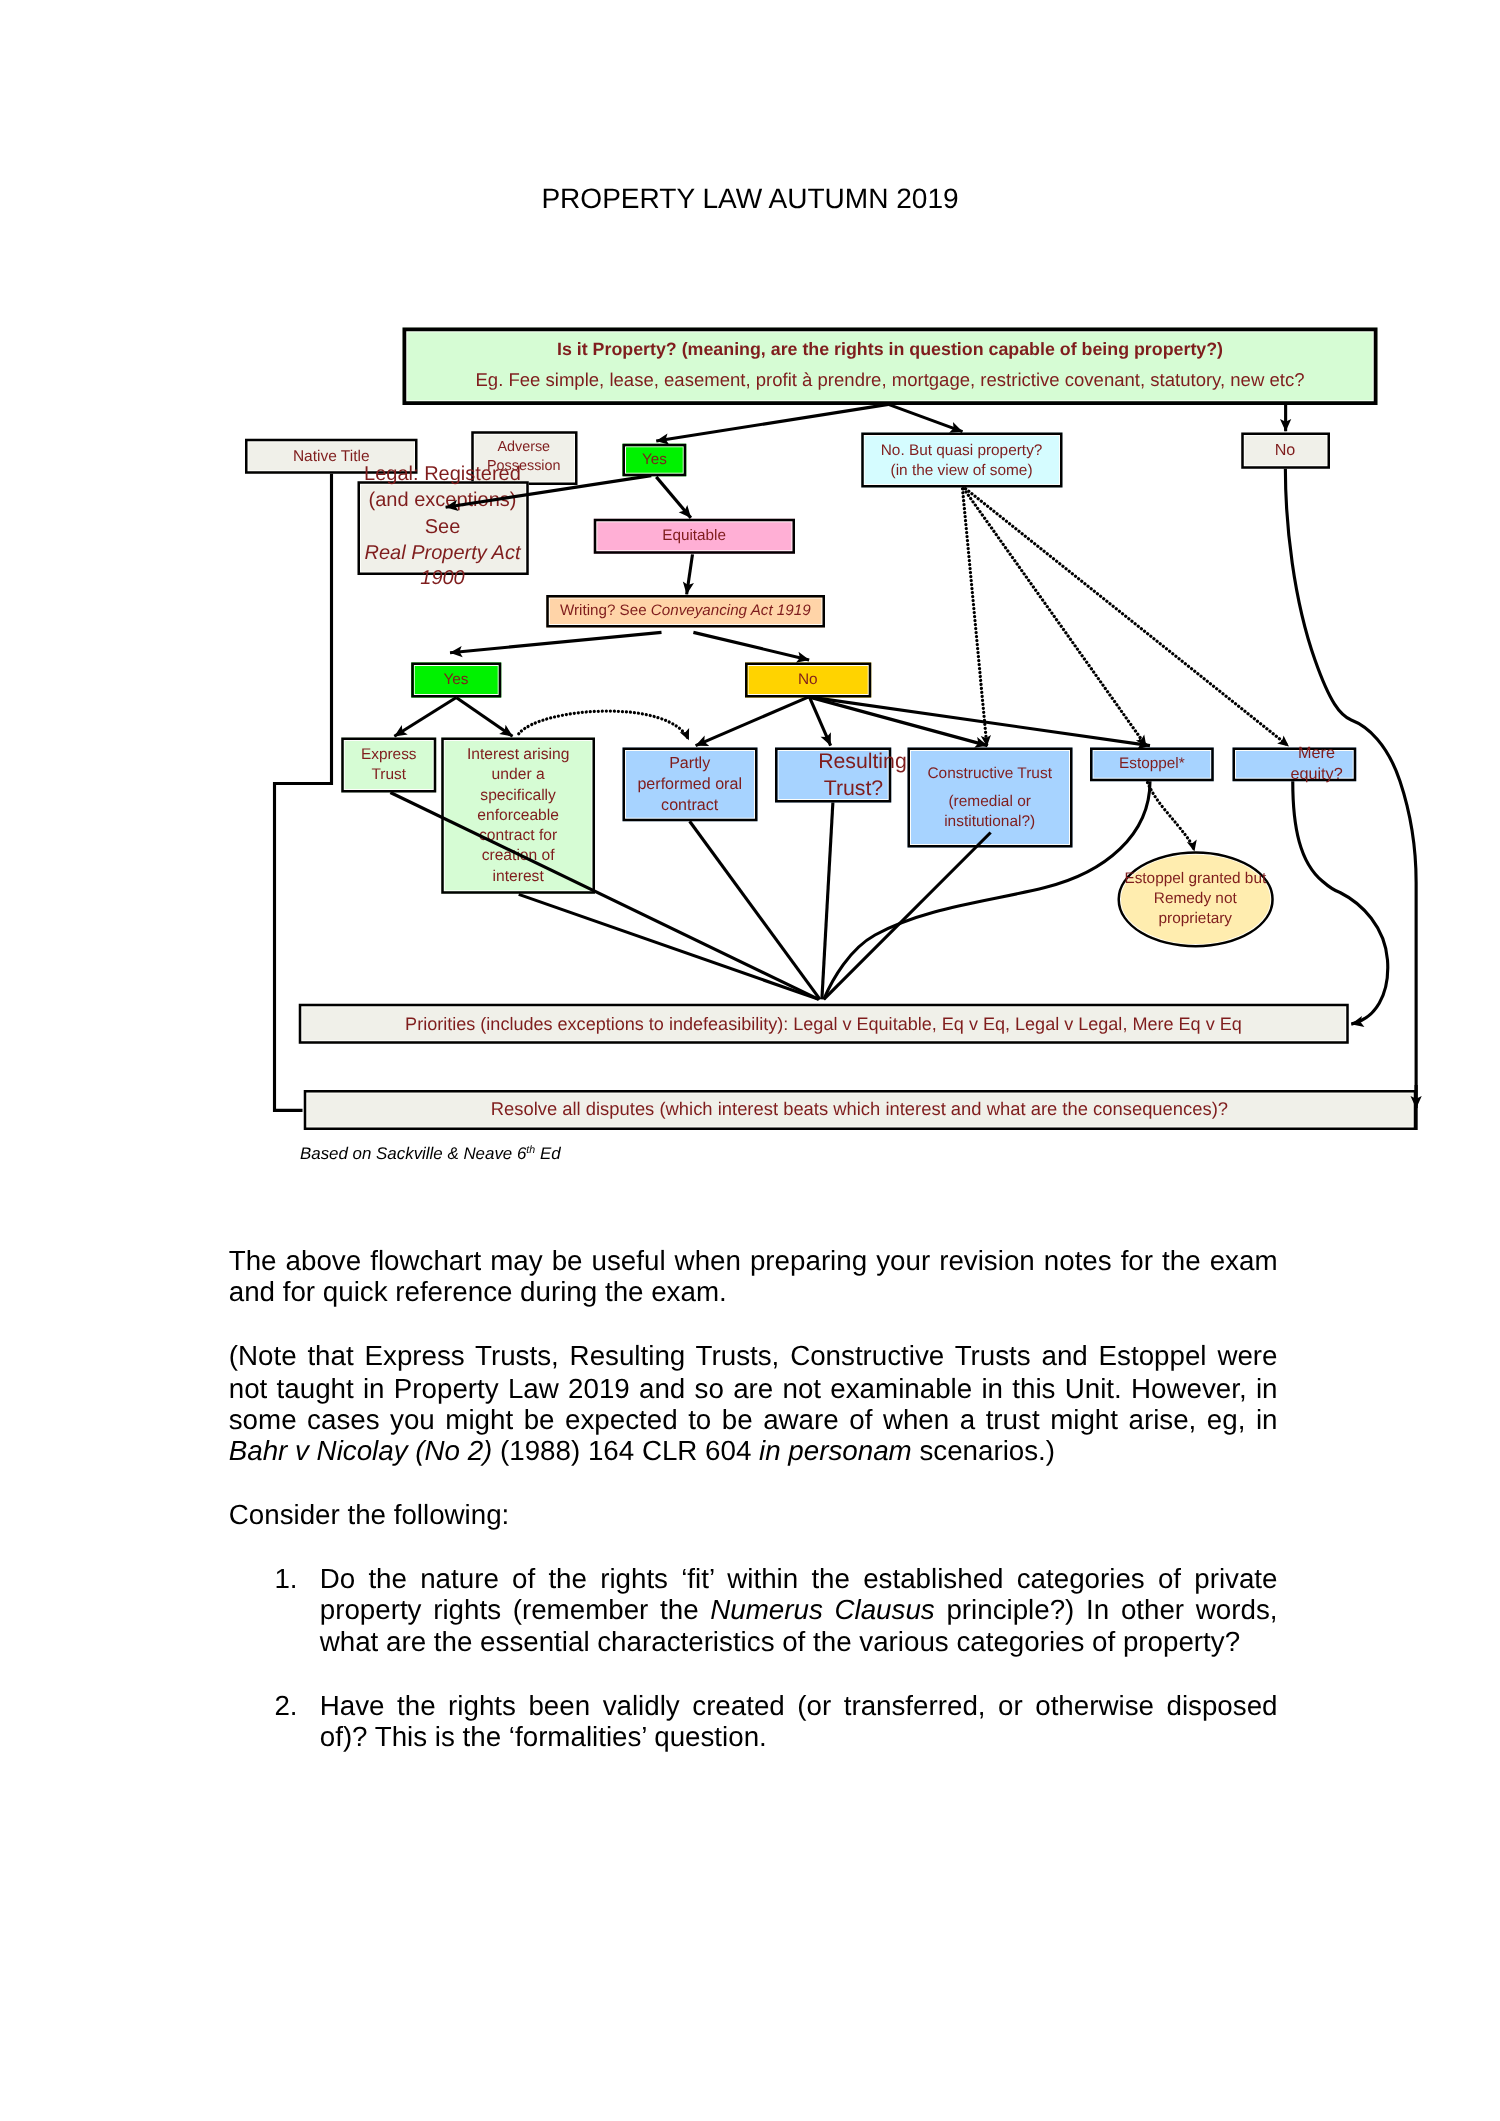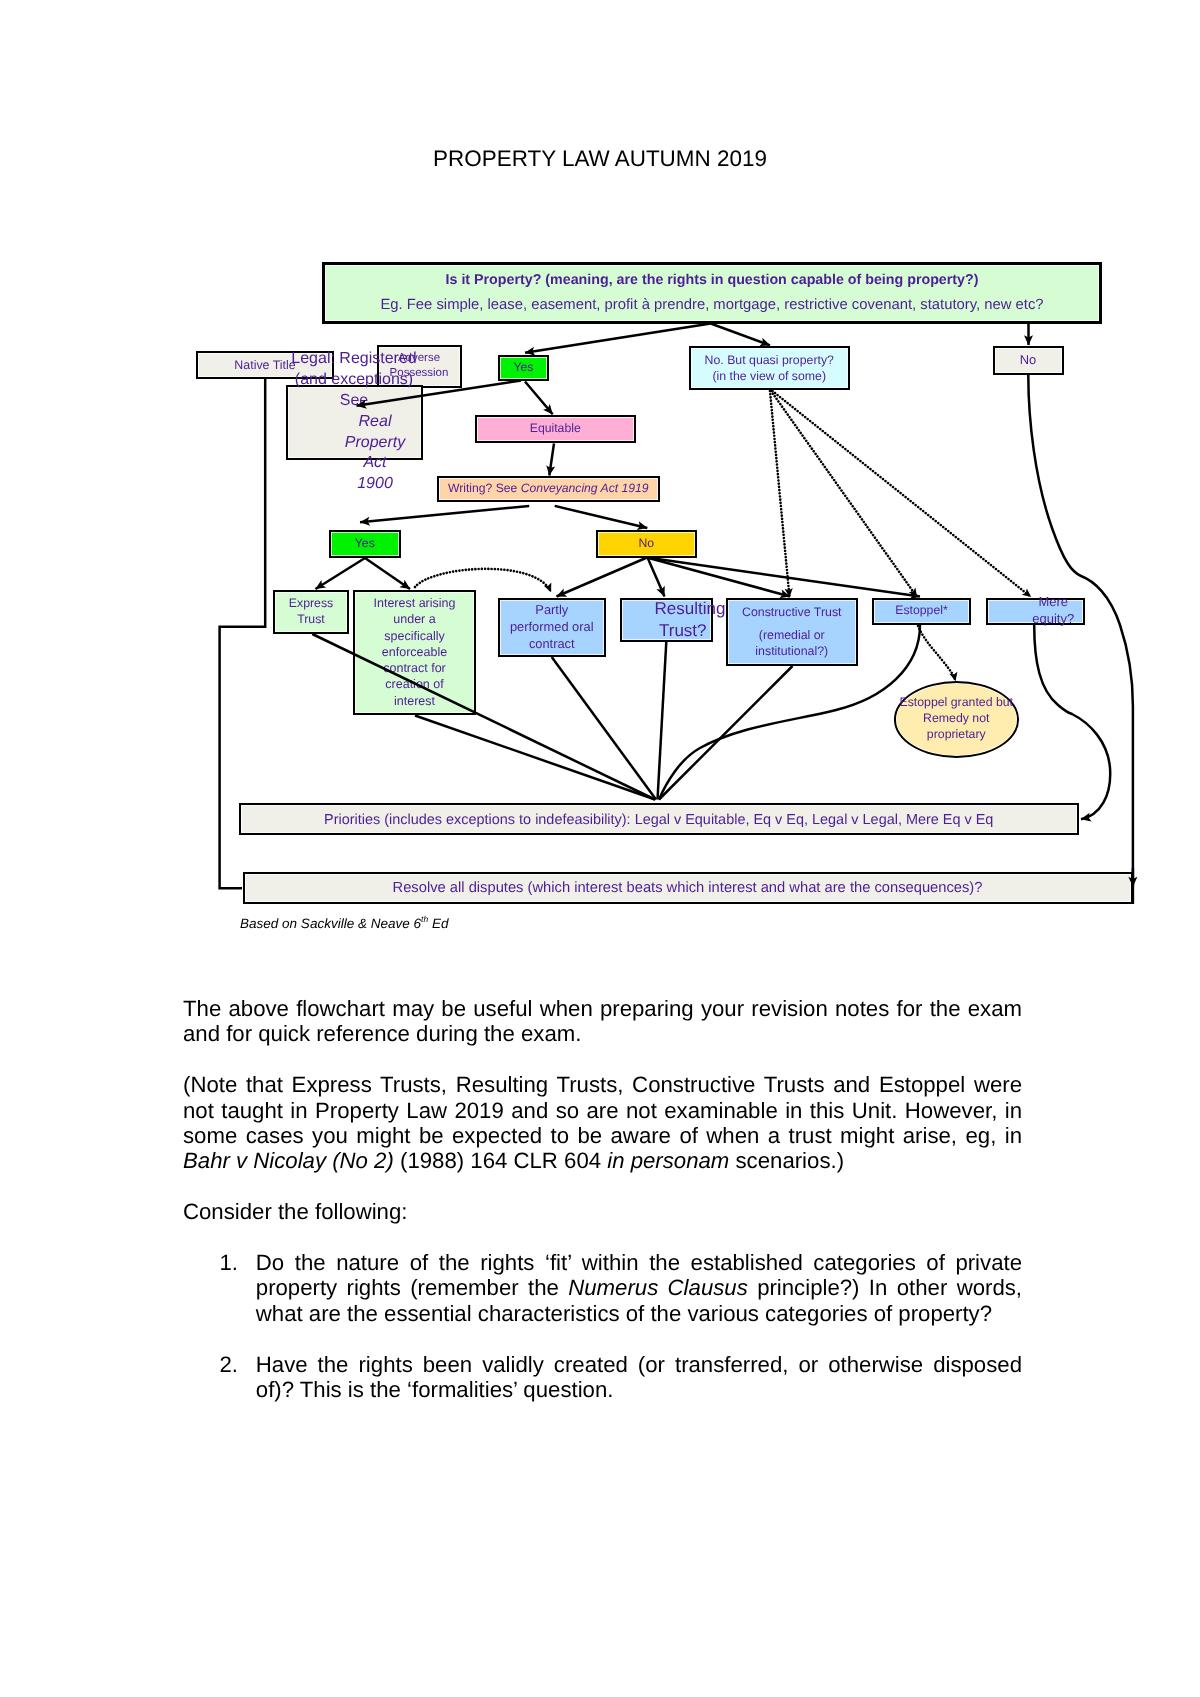--- a/index.html
+++ b/index.html
@@ -18,45 +18,45 @@
   }
 
   
   .chart { position:absolute; left:0; top:0; width:1200px; height:960px; }
   .chart svg { position:absolute; left:0; top:0; z-index:5; pointer-events:none; }
   .node {
     position:absolute; box-sizing:border-box;
     border:2.7px solid #000; box-shadow: inset 0 0 0 0.8px #fdfdfa;
     display:flex; align-items:center;
     justify-content:center; text-align:center;
-    font-size:12.3px; line-height:1.30; color:#4c1d95;
+    font-size:12.3px; line-height:1.30; color:#7f1d1d;
   }
   .node .inner { width:100%; padding:0 3px; }
   .ellipse { border-radius:50%; border-width:2.4px; }
 
-  .node .it { font-style:italic;margin-left:42px; }
+  .node .it { font-style:italic; }
   .node .gap { height:0.61em; }
 
   .n-property { left:322px; top:262px; width:780px; height:62px; border-width:3.1px; background:#d6fcd4; font-size:14.83px; line-height:1.3; }
   .n-property .l1 { font-weight:bold; font-size:14.25px; margin-bottom:6px; }
   .n-native { left:196px; top:351px; width:138px; height:28px; background:#f0f0e9; font-size:12.4px; }
   .n-adverse { left:376.5px; top:344.5px; width:85px; height:43.5px; background:#f0f0e9; font-size:11.5px; }
   .n-yes1 { left:498px; top:354.5px; width:51px; height:26.5px; background:#00f200; font-size:12.2px; }
   .n-quasi { left:688.5px; top:346px; width:161.5px; height:44px; background:#d5fcff; font-size:12.32px; }
   .n-no1 { left:992.5px; top:346px; width:71px; height:29px; background:#f0f0e9; font-size:12.9px; }
   .n-legal { left:285.5px; top:385px; width:137px; height:74.5px; background:#f0f0e9; font-size:16px; }
   .n-equitable { left:474.5px; top:415px; width:161.5px; height:28px; background:#ffafd5; font-size:12.23px; }
   .n-writing { left:436.5px; top:476px; width:223.5px; height:26px; background:#ffd4a8; font-size:12.15px; }
   .n-yes2 { left:329px; top:529.5px; width:71.5px; height:28px; background:#00f200; font-size:12.3px; }
   .n-no2 { left:595.5px; top:529.5px; width:101.5px; height:28px; background:#ffd300; font-size:12.3px; }
   .n-express { left:273px; top:589.5px; width:76px; height:44.5px; background:#d6fcd4; font-size:12.3px; }
   .n-interest { left:353px; top:589.5px; width:123px; height:125px; background:#d6fcd4; font-size:12.5px; }
   .n-partly { left:497.5px; top:597.5px; width:108.5px; height:59.5px; background:#a7d3ff; font-size:12.86px; }
   .n-resulting { left:619.5px; top:598px; width:93.5px; height:44px; background:#a7d3ff; font-size:17px;padding-left:33px; }
-  .n-constructive { left:725.5px; top:597.5px; width:132.5px; height:68px; background:#a7d3ff; font-size:12.36px; }
+  .n-constructive { left:725.5px; top:597.5px; width:132.5px; height:80px; background:#a7d3ff; font-size:12.36px; }
   .n-estoppel { left:872px; top:597.5px; width:99px; height:27px; background:#a7d3ff; font-size:12.26px; }
   .n-mere { left:986px; top:597.5px; width:98.5px; height:27px; background:#a7d3ff; font-size:12.97px;padding-left:36px; }
   .n-ellipse { left:893.5px; top:681px; width:125.5px; height:76.5px; background:#ffedaf; font-size:12.3px; }
   .n-priorities { left:238.5px; top:803px; width:840.5px; height:31.5px; background:#f0f0e9; font-size:14.45px; padding-top:3px; }
   .n-resolve { left:242.5px; top:871.5px; width:890px; height:32.5px; background:#f0f0e9; font-size:14.72px; padding-top:1px; }
   .source-note { position:absolute; left:240px; top:911.5px; font-size:13.52px; line-height:14px; font-family:"Liberation Sans",sans-serif;font-style:italic; }
   .source-note sup { font-size:8.5px; vertical-align:super; }
 
   
   .body-text { position:absolute; left:183px; top:996px; width:839px; font-size:22.2px; line-height:25.4px; text-align:justify; }

